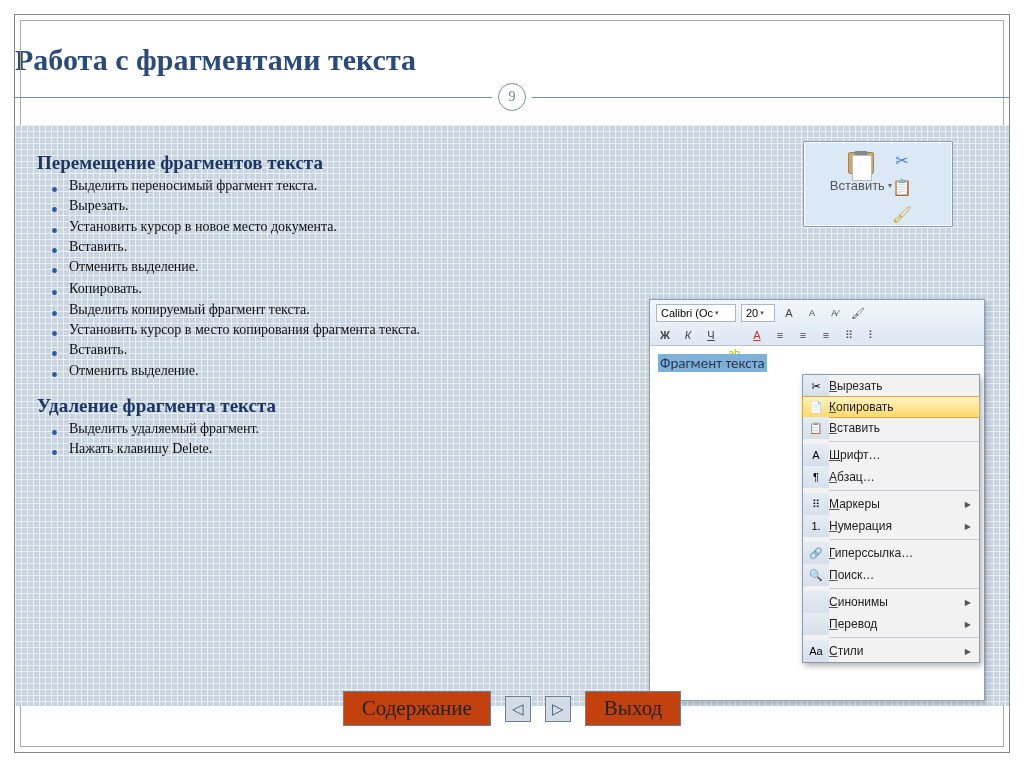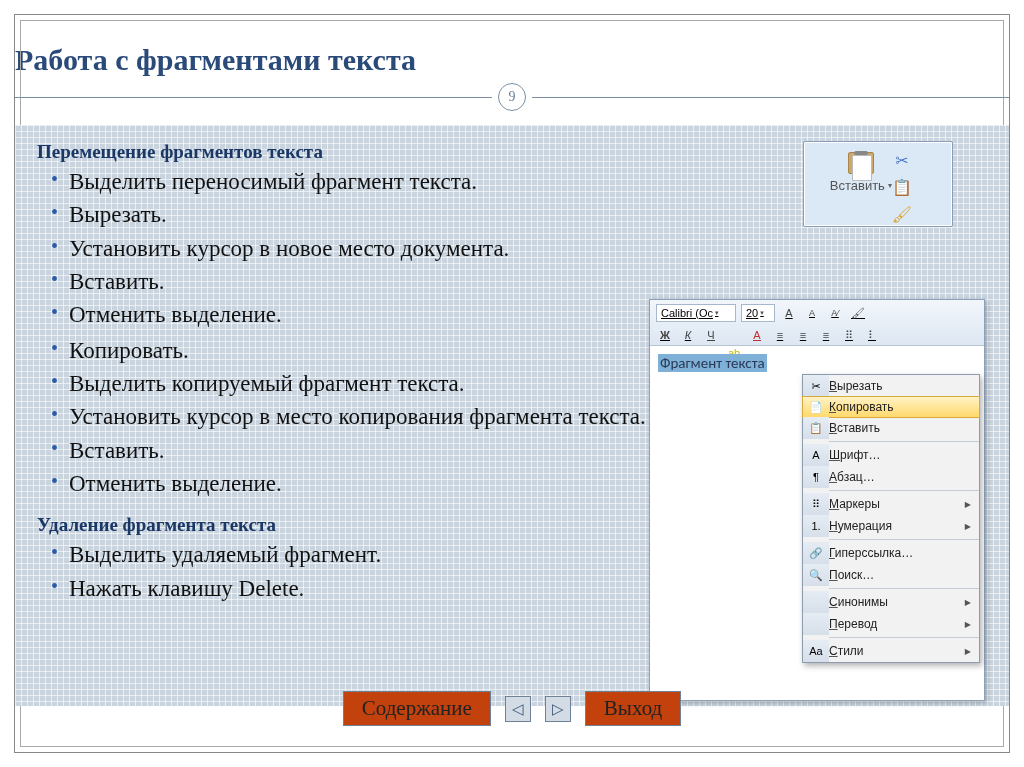--- a/index.html
+++ b/index.html
@@ -55,32 +55,32 @@
     font-family: "Times New Roman", serif;
   }
   .body-area {
     position: absolute;
     top: 110px; left: 0; right: 0; bottom: 46px;
     background-image:
       linear-gradient(90deg, rgba(255,255,255,0.6) 1px, transparent 1px),
       linear-gradient(rgba(255,255,255,0.6) 1px, transparent 1px);
     background-size: 6px 6px;
     background-color: #c9d4df;
-    padding: 10px 22px;
+    padding: 21px 22px;
   }
   .section-title {
     font-weight: bold;
     font-size: 19px;
     color: #1a3766;
     margin-top: 14px;
   }
   .section-title:first-child { margin-top: 6px; }
   ul.bullets { list-style: none; margin: 2px 0 0 10px; }
   ul.bullets li {
-    font-size: 23px;
+    font-size: 14px;
     color: #111;
     line-height: 1.45;
     position: relative;
     padding-left: 22px;
   }
   ul.bullets li::before {
     content: "•";
     color: #2a5aa8;
     position: absolute;
     left: 4px;
@@ -142,21 +142,20 @@
   .ctx-wrap {
     position: absolute;
     right: 24px;
     top: 284px;
     width: 336px;
     background: #fff;
     border: 1px solid #8ca0b9;
     box-shadow: 2px 2px 5px rgba(0,0,0,0.25);
     font-family: "Segoe UI", Tahoma, sans-serif;
     font-size: 12px;
-    text-decoration: underline;
   }
   .ctx-toolbar {
     height: 46px;
     background: linear-gradient(#f2f6fb,#dde7f2);
     border-bottom: 1px solid #b6c3d2;
     padding: 3px 6px;
   }
   .tb-row { display: flex; gap: 5px; align-items: center; height: 20px;}
   .tb-box {
     height: 18px;

